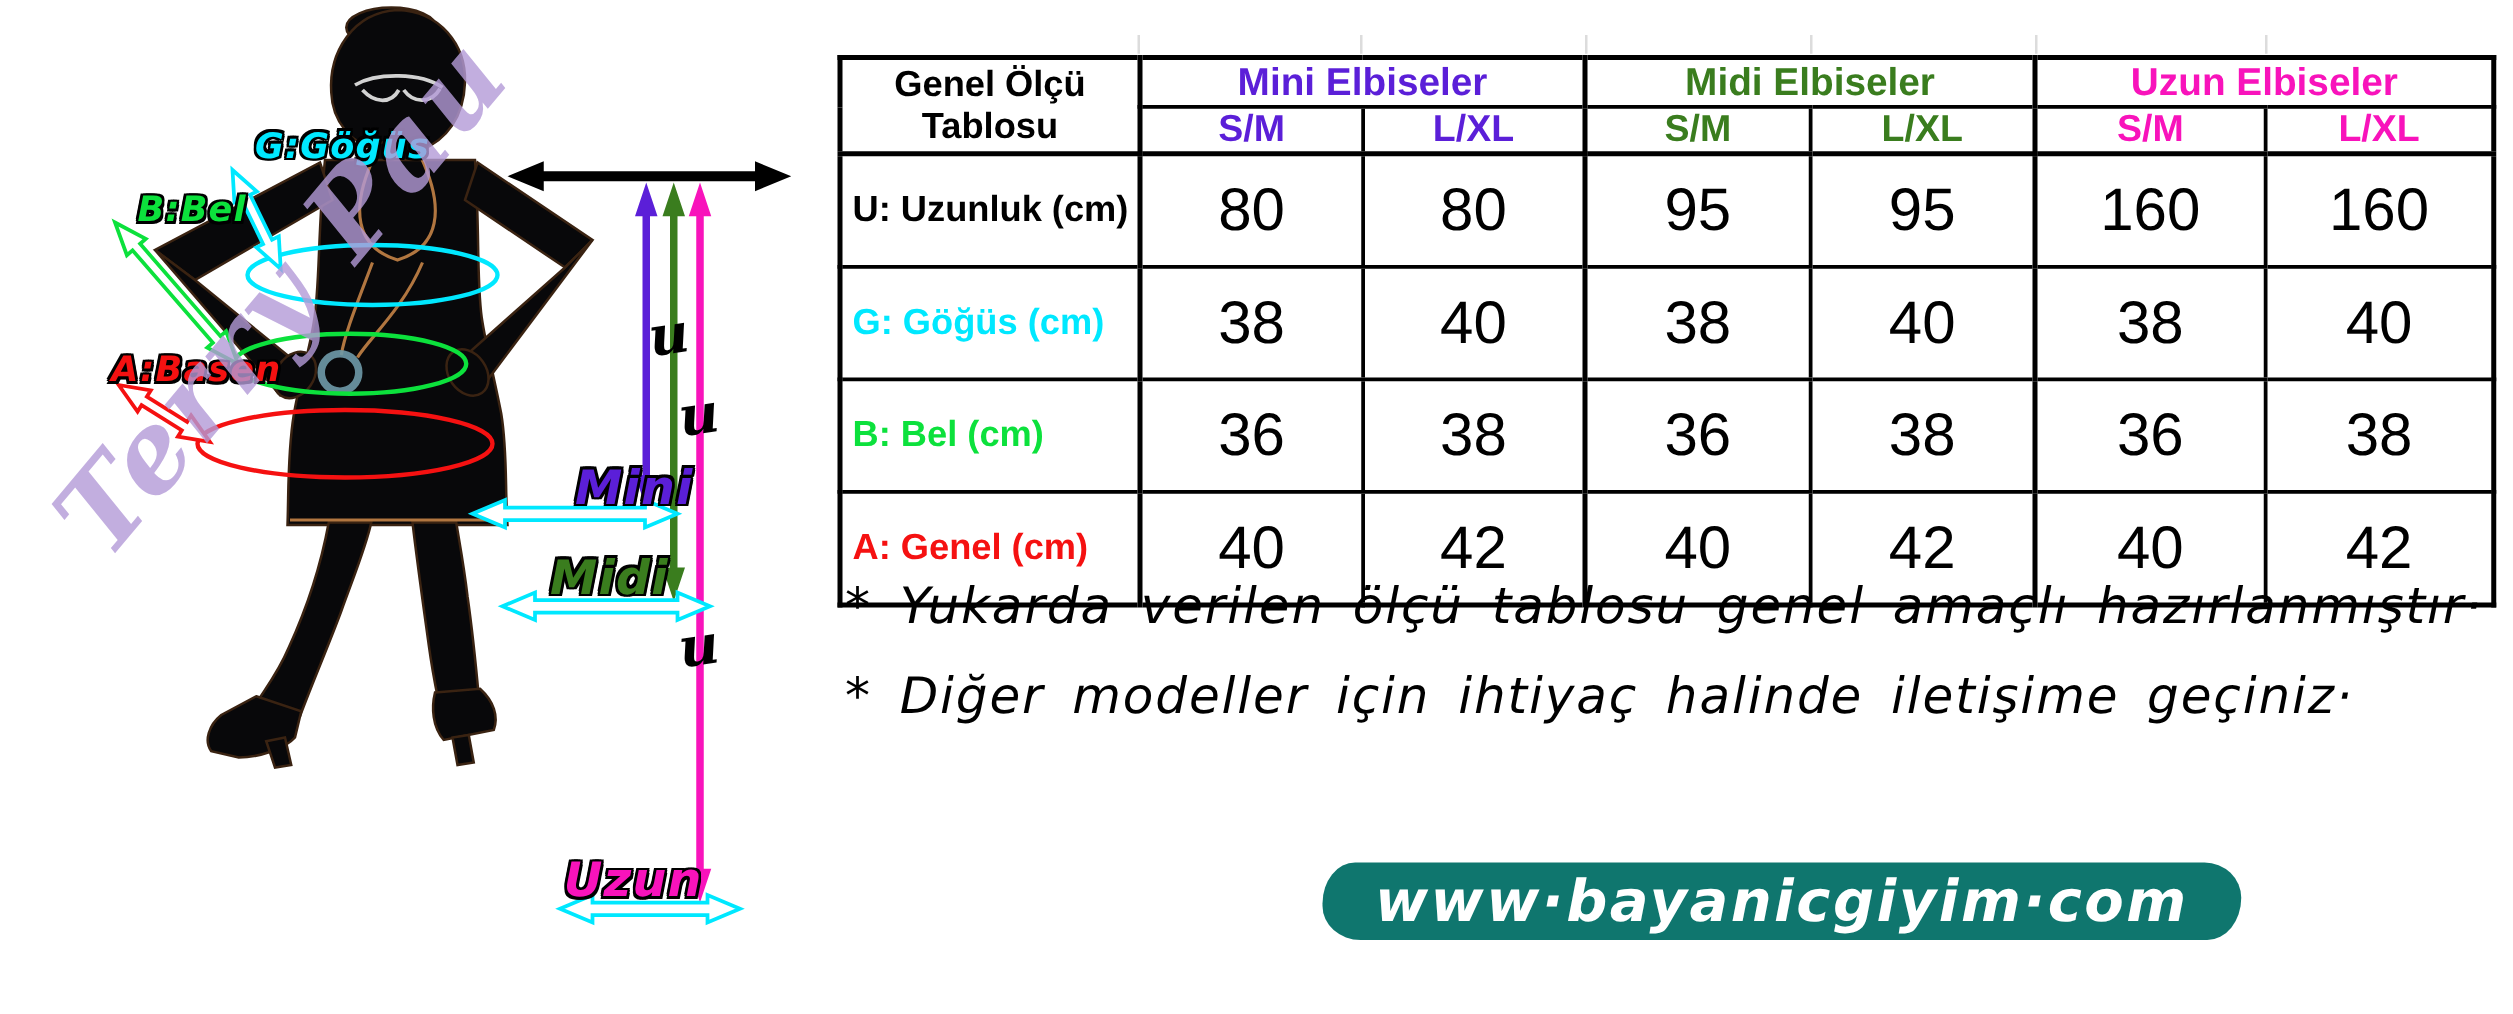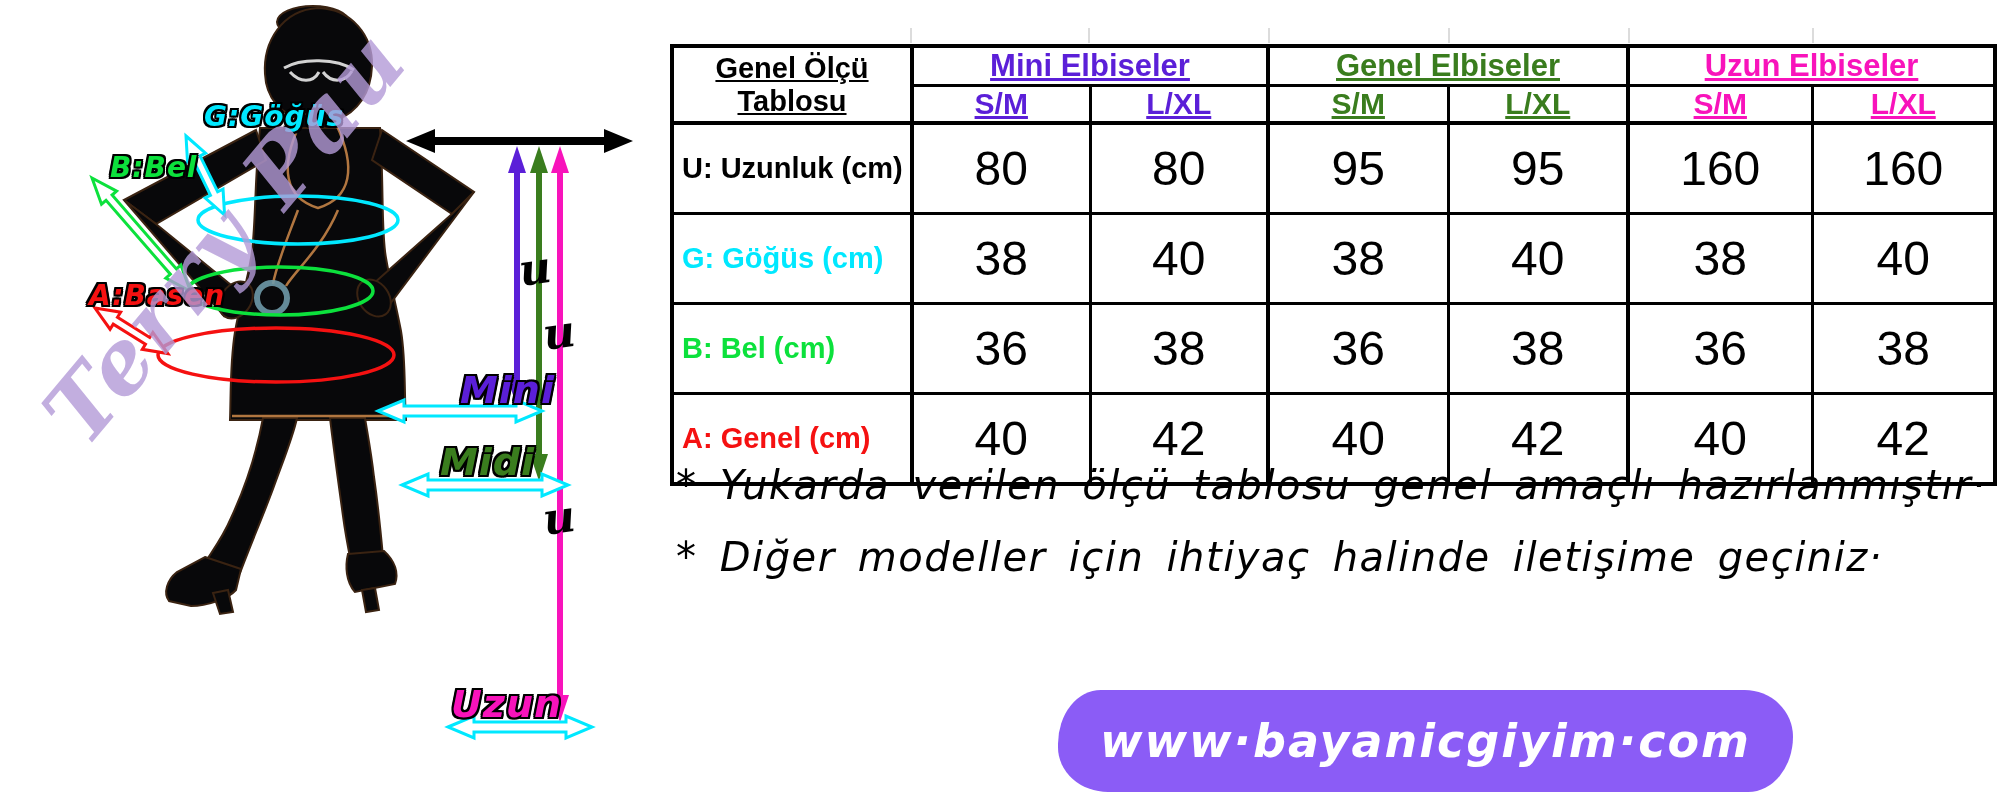--- a/index.html
+++ b/index.html
@@ -31,43 +31,43 @@
     font:italic 700 88px "DejaVu Serif",serif;color:#b49bd8;opacity:.8;letter-spacing:4px;white-space:nowrap;}
 
   
   #size-table{position:absolute;left:670px;top:44px;border-collapse:collapse;table-layout:fixed;
     border:4px solid #000;background:#fff;}
   #size-table td{border:3px solid #000;text-align:center;vertical-align:middle;padding:0;overflow:hidden;}
   .b-r-thick{border-right-width:4px !important;}
   .b-r-thin{border-right-width:2px !important;}
   .b-b-thin{border-bottom-width:2px !important;}
   .b-b-thick{border-bottom-width:4px !important;}
-  .hrow td{height:34px;text-decoration:underline;}
+  .hrow td{height:34px;}
   .drow td{height:87px;}
   .corner{font:700 29px "Liberation Sans",sans-serif;color:#000;}
   .ghead{font:700 31px "Liberation Sans",sans-serif;}
   .shead{font:700 30px "Liberation Sans",sans-serif;}
   .rowlabel{font:700 29px "Liberation Sans",sans-serif;text-align:left !important;padding-left:8px !important;}
   .val{font:400 48px "Liberation Sans",sans-serif;color:#000;}
 
   
   .tick{position:absolute;width:2px;height:15px;background:#dcdcdc;}
   .tick.bottom{top:462px;}
   .tick.top{top:28px;}
 
   
   .note{position:absolute;left:676px;white-space:pre;color:#000;
     font:italic 400 40px "DejaVu Sans",sans-serif;letter-spacing:1.5px;word-spacing:8px;}
   #note1{top:462px;}
   #note2{top:534px;}
   #note3{top:606px;}
 
   
-  #website-badge{position:absolute;left:1058px;top:690px;background:#8b5cf6;color:#fff;
-    font:italic 700 46px "DejaVu Sans",sans-serif;letter-spacing:2px;padding:24px 42px;
+  #website-badge{position:absolute;left:1058px;top:690px;background:#0f766e;color:#fff;
+    font:italic 700 46px "DejaVu Sans",sans-serif;letter-spacing:2px;padding:4px 42px;
     border-radius:48px 54px 50px 56px / 60px 52px 62px 50px;}
 </style>
 </head>
 <body>
 
 <div class="canvas">
 
   <svg id="figure-svg" viewBox="0 0 660 811">
 
     <g fill="#08080a" stroke="#3a2312" stroke-width="2">
@@ -159,21 +159,21 @@
         <col style="width:178px">
       <col style="width:180px">
         <col style="width:180px">
         <col style="width:184px">
         <col style="width:183px">
     </colgroup>
     <tbody>
         <tr class="hrow">
       <td rowspan="2" class="corner b-r-thick b-b-thick">Genel Ölçü Tablosu</td>
       <td colspan="2" class="ghead b-r-thick b-b-thin" style="color: rgb(91, 31, 216);">Mini Elbiseler</td>
-      <td colspan="2" class="ghead b-r-thick b-b-thin" style="color: rgb(58, 125, 30);">Genel Elbiseler</td>
+      <td colspan="2" class="ghead b-r-thick b-b-thin" style="color: rgb(58, 125, 30);">Midi Elbiseler</td>
       <td colspan="2" class="ghead b-b-thin" style="color: rgb(248, 19, 187);">Uzun Elbiseler</td>
     </tr>
     <tr class="hrow">
       <td class="shead b-r-thin b-b-thick" style="color: rgb(91, 31, 216);">S/M</td>
       <td class="shead b-r-thick b-b-thick" style="color: rgb(91, 31, 216);">L/XL</td>
       <td class="shead b-r-thin b-b-thick" style="color: rgb(58, 125, 30);">S/M</td>
       <td class="shead b-r-thick b-b-thick" style="color: rgb(58, 125, 30);">L/XL</td>
       <td class="shead b-r-thin b-b-thick" style="color: rgb(248, 19, 187);">S/M</td>
       <td class="shead b-b-thick" style="color: rgb(248, 19, 187);">L/XL</td>
     </tr>

